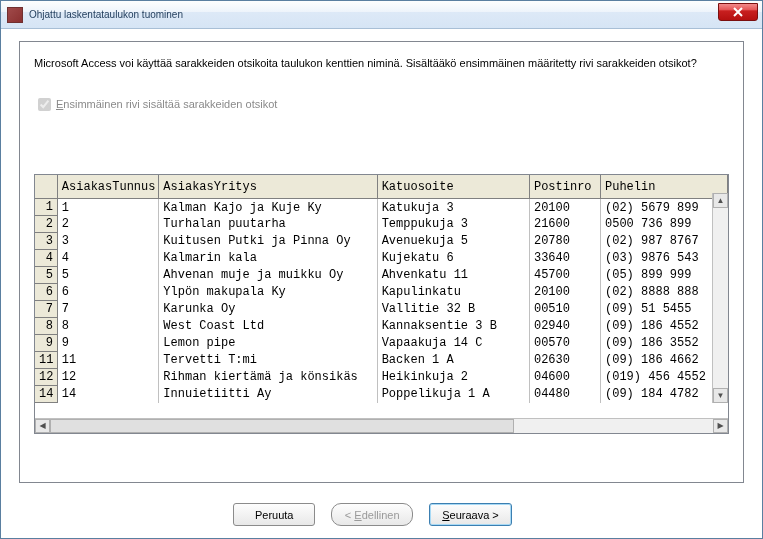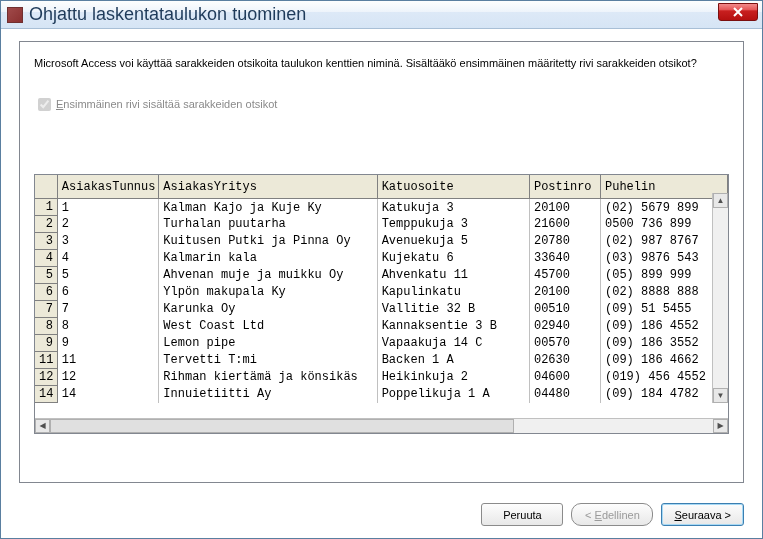--- a/index.html
+++ b/index.html
@@ -36,21 +36,21 @@
     border: 1px solid #703030;
     margin-right: 6px;
     display: flex;
     align-items: center;
     justify-content: center;
     font-size: 8px;
     color: #fff;
   }
   .titlebar .title {
     color: #1f3b5a;
-    font-size: 18px;
+    font-size: 10px;
   }
   .close-btn {
     position: absolute;
     right: 4px;
     top: 2px;
     width: 40px;
     height: 18px;
     background: linear-gradient(to bottom, #f28a8a 0%, #e35050 40%, #c92020 41%, #b51010 100%);
     border: 1px solid #7a0f0f;
     border-radius: 0 0 3px 3px;
@@ -180,22 +180,22 @@
   }
   .hscroll .arrow { width: 15px; height: auto; }
   .hscroll .track { flex:1; background:#f0f0f0; position:relative; }
   .hscroll .thumb {
     position:absolute; left:0; top:0; bottom:0; width:70%;
     background:#e0e0e0; border:1px solid #b0b0b0;
   }
   .button-row {
     padding: 10px 18px 12px 0;
     display: flex;
-    justify-content: flex-end;
-    gap: 8px;
+    justify-content: center;
+    gap: 16px;
   }
   .button-row button {
     min-width: 82px;
     height: 23px;
     font-size: 11px;
     background: linear-gradient(to bottom, #fdfdfd, #e8e8e8);
     border: 1px solid #8b8b8b;
     border-radius: 3px;
     cursor: pointer;
     padding: 0 12px;

